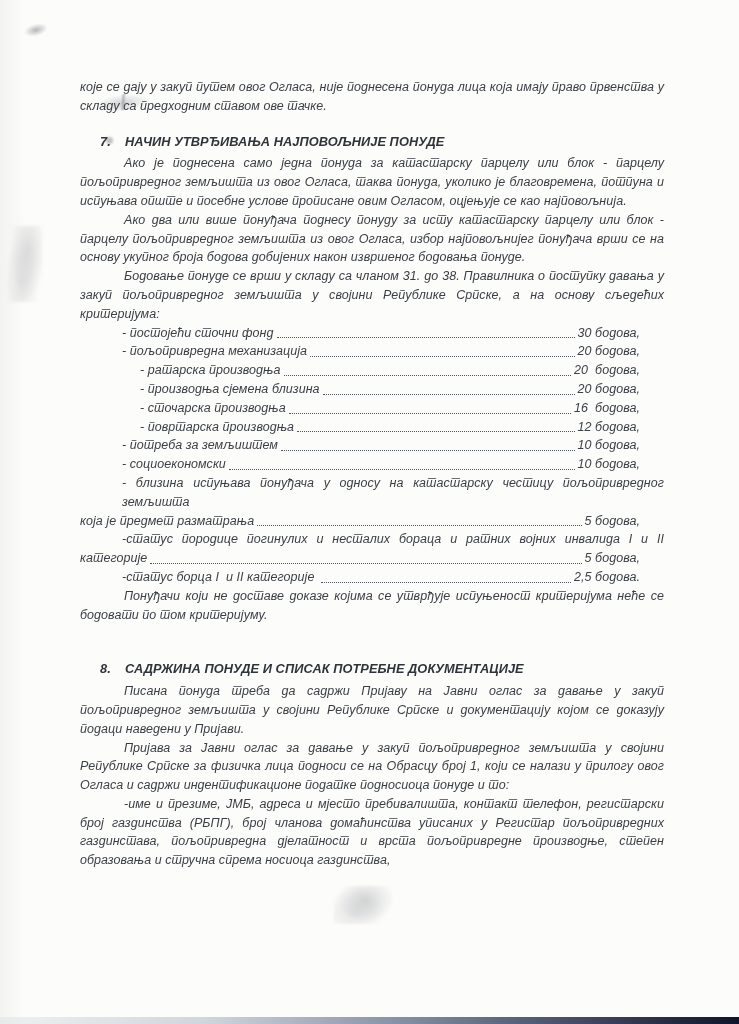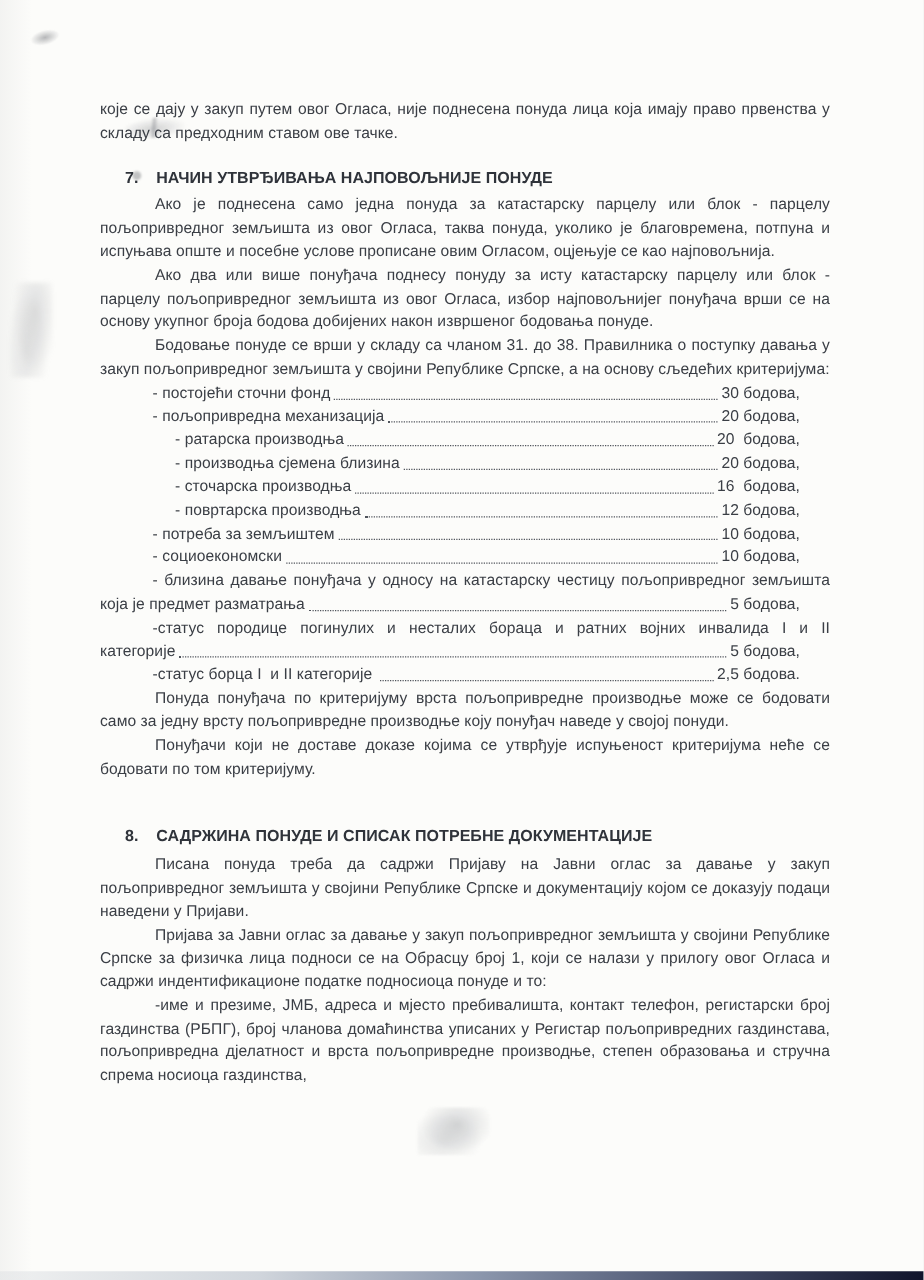--- a/index.html
+++ b/index.html
@@ -13,20 +13,21 @@
     width:739px;height:1024px;
     background:#e9e9e9;
     font-family:"Liberation Sans", sans-serif;
   }
   .page{
     position:relative;
     width:739px;height:1024px;
     background:var(--paper);
     overflow:hidden;
     color:var(--ink);
+    font-style:italic;
   }
   .page::before{ 
     content:"";position:absolute;left:0;top:0;bottom:0;width:26px;
     background:linear-gradient(to right, rgba(120,125,130,.07), rgba(120,125,130,0));
     pointer-events:none;
   }
   .content{
     position:absolute;
     left:80px;top:78px;width:584px;
     font-size:12.5px;
@@ -185,21 +186,21 @@
         <span class="crit-fill"></span>
         <span class="crit-points">10 бодова,</span>
       </div>
 
       <div class="crit-row lvl1">
         <span class="crit-label">- социоекономски</span>
         <span class="crit-fill"></span>
         <span class="crit-points">10 бодова,</span>
       </div>
 
-      <div class="crit-text lvl1">- близина давање понуђача у односу на катастарску честицу пољопривредног земљишта</div>
+      <div class="crit-text lvl1">- близина испуњава понуђача у односу на катастарску честицу пољопривредног земљишта</div>
 
       <div class="crit-row lvl0">
         <span class="crit-label">која је предмет разматрања</span>
         <span class="crit-fill"></span>
         <span class="crit-points">5 бодова,</span>
       </div>
 
       <div class="crit-text lvl1">-статус породице погинулих и несталих бораца и ратних војних инвалида I  и II</div>
 
       <div class="crit-row lvl0">
@@ -209,21 +210,20 @@
       </div>
 
       <div class="crit-row lvl1">
         <span class="crit-label">-статус борца I  и II категорије </span>
         <span class="crit-fill"></span>
         <span class="crit-points">2,5 бодова.</span>
       </div>
 
     </div>
 
-    <p class="para">Понуда понуђача по критеријуму врста пољопривредне производње може се бодовати само за једну врсту пољопривредне производње коју понуђач наведе у својој  понуди.</p>
     <p class="para">Понуђачи који не доставе доказе којима се утврђује испуњеност критеријума неће се бодовати по том критеријуму.</p>
 
     <div class="heading h8">
       <span class="h-num">8.</span>
       <span class="h-title">САДРЖИНА ПОНУДЕ И СПИСАК ПОТРЕБНЕ ДОКУМЕНТАЦИЈЕ</span>
     </div>
 
     <p class="para">Писана понуда треба да садржи Пријаву на Јавни оглас за давање у закуп пољопривредног земљишта у својини Републике Српске и документацију којом се доказују подаци наведени у Пријави.</p>
     <p class="para">Пријава за Јавни оглас за давање у закуп пољопривредног земљишта у својини Републике Српске за физичка лица подноси се на Обрасцу број 1,  који се налази у прилогу овог Огласа и садржи индентификационе податке подносиоца понуде и то:</p>
     <p class="para">-име и презиме, ЈМБ, адреса и мјесто пребивалишта, контакт телефон, регистарски број газдинства (РБПГ), број чланова домаћинства уписаних у Регистар пољопривредних газдинстава, пољопривредна дјелатност и врста пољопривредне производње, степен образовања и стручна спрема носиоца газдинства,</p>

